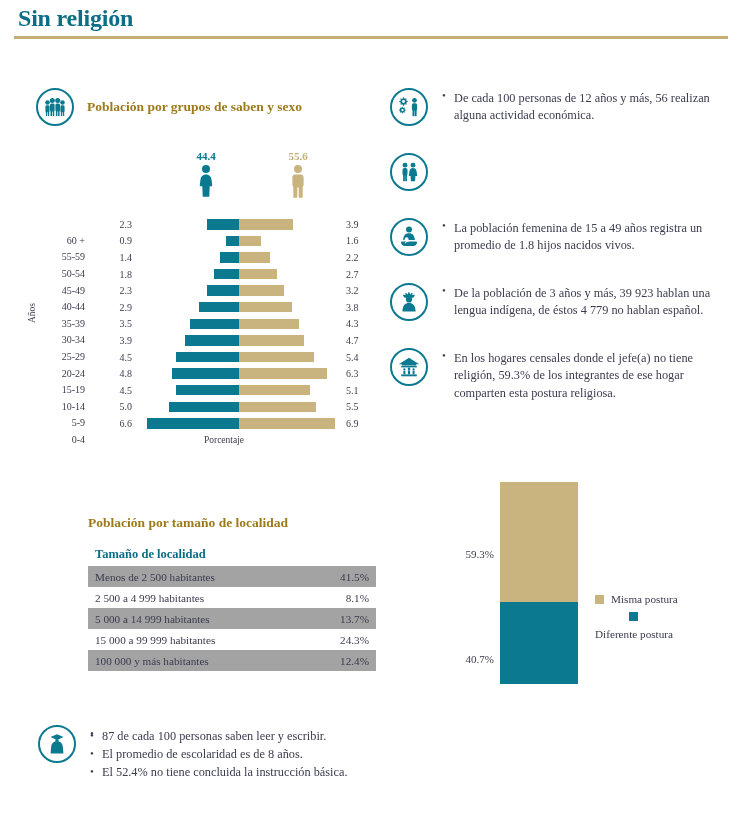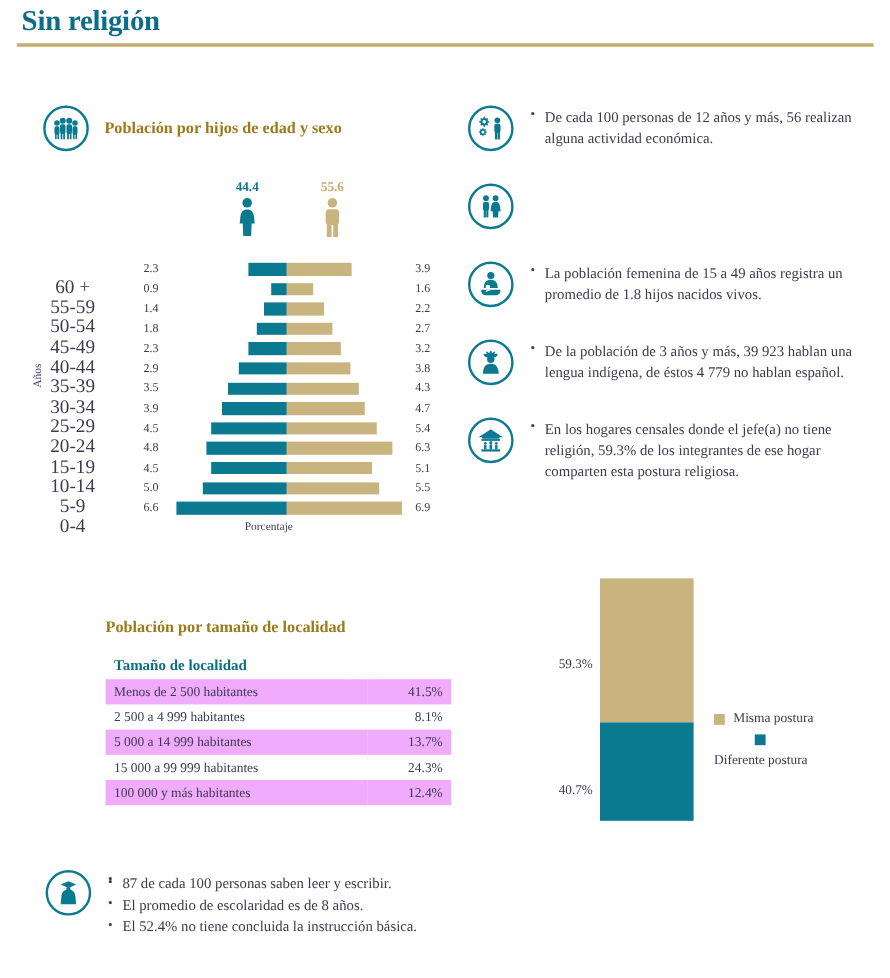--- a/index.html
+++ b/index.html
@@ -40,33 +40,33 @@
   
   #pyramid-block { position: absolute; left: 36px; top: 88px; width: 350px; }
   #pyramid-head { display: flex; align-items: center; gap: 13px; }
 
   #legend-figs {
     position: relative; height: 62px; margin-top: 24px;
   }
   .fig { position: absolute; text-align: center; width: 60px; }
   .fig .pct { font-size: 11px; font-weight: bold; margin-bottom: 2px; }
   .fig.female { left: 140px; } .fig.female .pct { color: #0b7a90; }
-  .fig.male   { left: 211px; } .fig.male   .pct { color: #c5ae72; }
+  .fig.male   { left: 232px; } .fig.male   .pct { color: #c5ae72; }
 
   #chart { position: relative; margin-top: 4px; }
   .axis-label-y {
     position: absolute; left: -14px; top: 92px;
     font-size: 9.5px; color: #3b3b4f;
     transform: rotate(-90deg); transform-origin: center;
   }
   .row {
     display: flex; align-items: center; height: 16.6px;
   }
   .row .agelbl {
-    width: 56px; text-align: center; font-size: 16px;
+    width: 56px; text-align: right; font-size: 10px;
     padding-right: 7px; color: #3b3b4f; flex: 0 0 56px; margin-top: 32px;
   }
   .row .lvalue, .row .rvalue {
     font-size: 10px; color: #3b3b4f; width: 26px; flex: 0 0 26px;
   }
   .row .lvalue { text-align: right; padding-right: 4px; }
   .row .rvalue { text-align: left; padding-left: 4px; }
   .barzone { position: relative; width: 206px; height: 16.6px; flex: 0 0 206px; }
   .bar {
     position: absolute; top: 3px; height: 10.5px;
@@ -96,21 +96,21 @@
   #locality { position: absolute; left: 88px; top: 515px; width: 288px; }
   #locality .sec-head { margin-bottom: 16px; }
   .tbl-col-head {
     font-size: 12.5px; font-weight: bold; color: #0b6e86;
     padding: 0 7px 4px 7px;
   }
   table.loc { width: 100%; border-collapse: collapse; }
   table.loc td {
     font-size: 11.2px; padding: 4.5px 7px; color: #3b3b4f;
   }
-  table.loc tr.alt td { background: #f0abfc; }
+  table.loc tr.alt td { background: #a3a3a3; }
   table.loc td.val { text-align: right; }
 
   
   #stacked { position: absolute; left: 420px; top: 472px; width: 300px; height: 220px; }
   #stackbar {
     position: absolute; left: 80px; top: 10px;
     width: 78px; height: 202px;
   }
   #stackbar .seg-top { background: #c9b37e; }
   #stackbar .seg-bot { background: #0b7a90; }
@@ -160,21 +160,21 @@
               <rect x="7" y="7.6" width="4.6" height="8" rx="1.5"></rect>
             <rect x="7.5" y="14.9" width="1.5" height="5.2"></rect>
               <rect x="9.7" y="14.9" width="1.5" height="5.2"></rect>
             <circle cx="14.7" cy="4.6" r="2.5"></circle>
               <rect x="12.4" y="7.6" width="4.6" height="8" rx="1.5"></rect>
             <rect x="12.9" y="14.9" width="1.5" height="5.2"></rect>
               <rect x="15.1" y="14.9" width="1.5" height="5.2"></rect>
           </g>
         </svg>
       </div>
-      <div class="sec-head">Población por hijos de edad y sexo</div>
+      <div class="sec-head">Población por grupos de saben y sexo</div>
     </div>
 
     <div id="legend-figs">
       <div class="fig female">
         <div class="pct">44.4</div>
         <svg width="20" height="34" viewBox="0 0 20 34">
           <g fill="#0b7a90">
             <circle cx="10" cy="5" r="4"></circle>
             <path d="M10 10.5c-3.4 0-5.2 2.2-5.6 5.6l-.7 6.2h2.6l.4 10.4h6.6l.4-10.4h2.6l-.7-6.2c-.4-3.4-2.2-5.6-5.6-5.6z"></path>
           </g>

